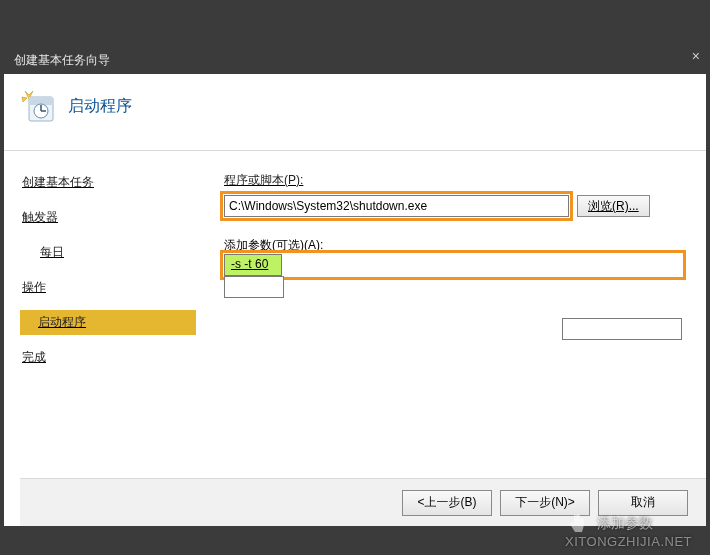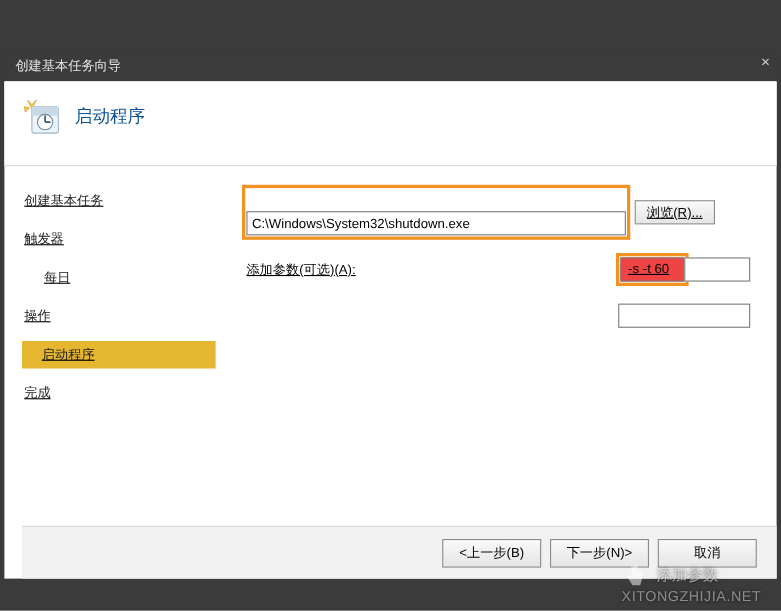--- a/index.html
+++ b/index.html
@@ -111,49 +111,49 @@
       gap: 8px;
     }
     .txt {
       border: 1px solid #7a7a7a;
       height: 22px;
       padding: 2px 4px;
       font-size: 12px;
       font-family: inherit;
       background: #fff;
     }
-    .txt.program { width: 345px; margin-top: 20px; }
+    .txt.program { width: 345px; }
     .btn {
       background: linear-gradient(#f9f9f9, #e5e5e5);
       border: 1px solid #8a8a8a;
       height: 22px;
       padding: 2px 10px;
       font-size: 12px;
       cursor: pointer;
       font-family: inherit;
     }
     .highlight-orange {
       outline: 3px solid #f29321;
       outline-offset: 1px;
     }
     .row-params {
       display: flex;
-      align-items: center;
+      flex-direction: column;
     }
     .row-params .spacer { flex: 1; }
     .args-box {
       display: inline-flex;
       align-items: center;
     }
     .args-val {
       border: 1px solid #7a7a7a;
       height: 22px;
       padding: 2px 6px;
       min-width: 58px;
-      background: #ef4444;
+      background: #bef264;
       font-size: 12px;
     }
     .args-input {
       border: 1px solid #7a7a7a;
       height: 22px;
       width: 60px;
       background: #fff;
     }
     .startdir-input {
       border: 1px solid #7a7a7a;
@@ -231,20 +231,21 @@
         <div class="step">创建基本任务</div>
         <div class="step">触发器</div>
         <div class="step sub">每日</div>
         <div class="step">操作</div>
         <div class="step sub active">启动程序</div>
         <div class="step">完成</div>
       </div>
 
       <div class="form-area">
         <div class="form-row">
+          <label class="lbl"><span>程序或脚本(P):</span></label>
           <div class="input-row">
             <span class="highlight-orange" style="display:inline-block;">
               <input type="text" class="txt program" value="C:\Windows\System32\shutdown.exe" style="">
             </span>
             <button class="btn"><span>浏览(R)...</span></button>
           </div>
         </div>
 
         <div class="form-row">
           <div class="row-params">

